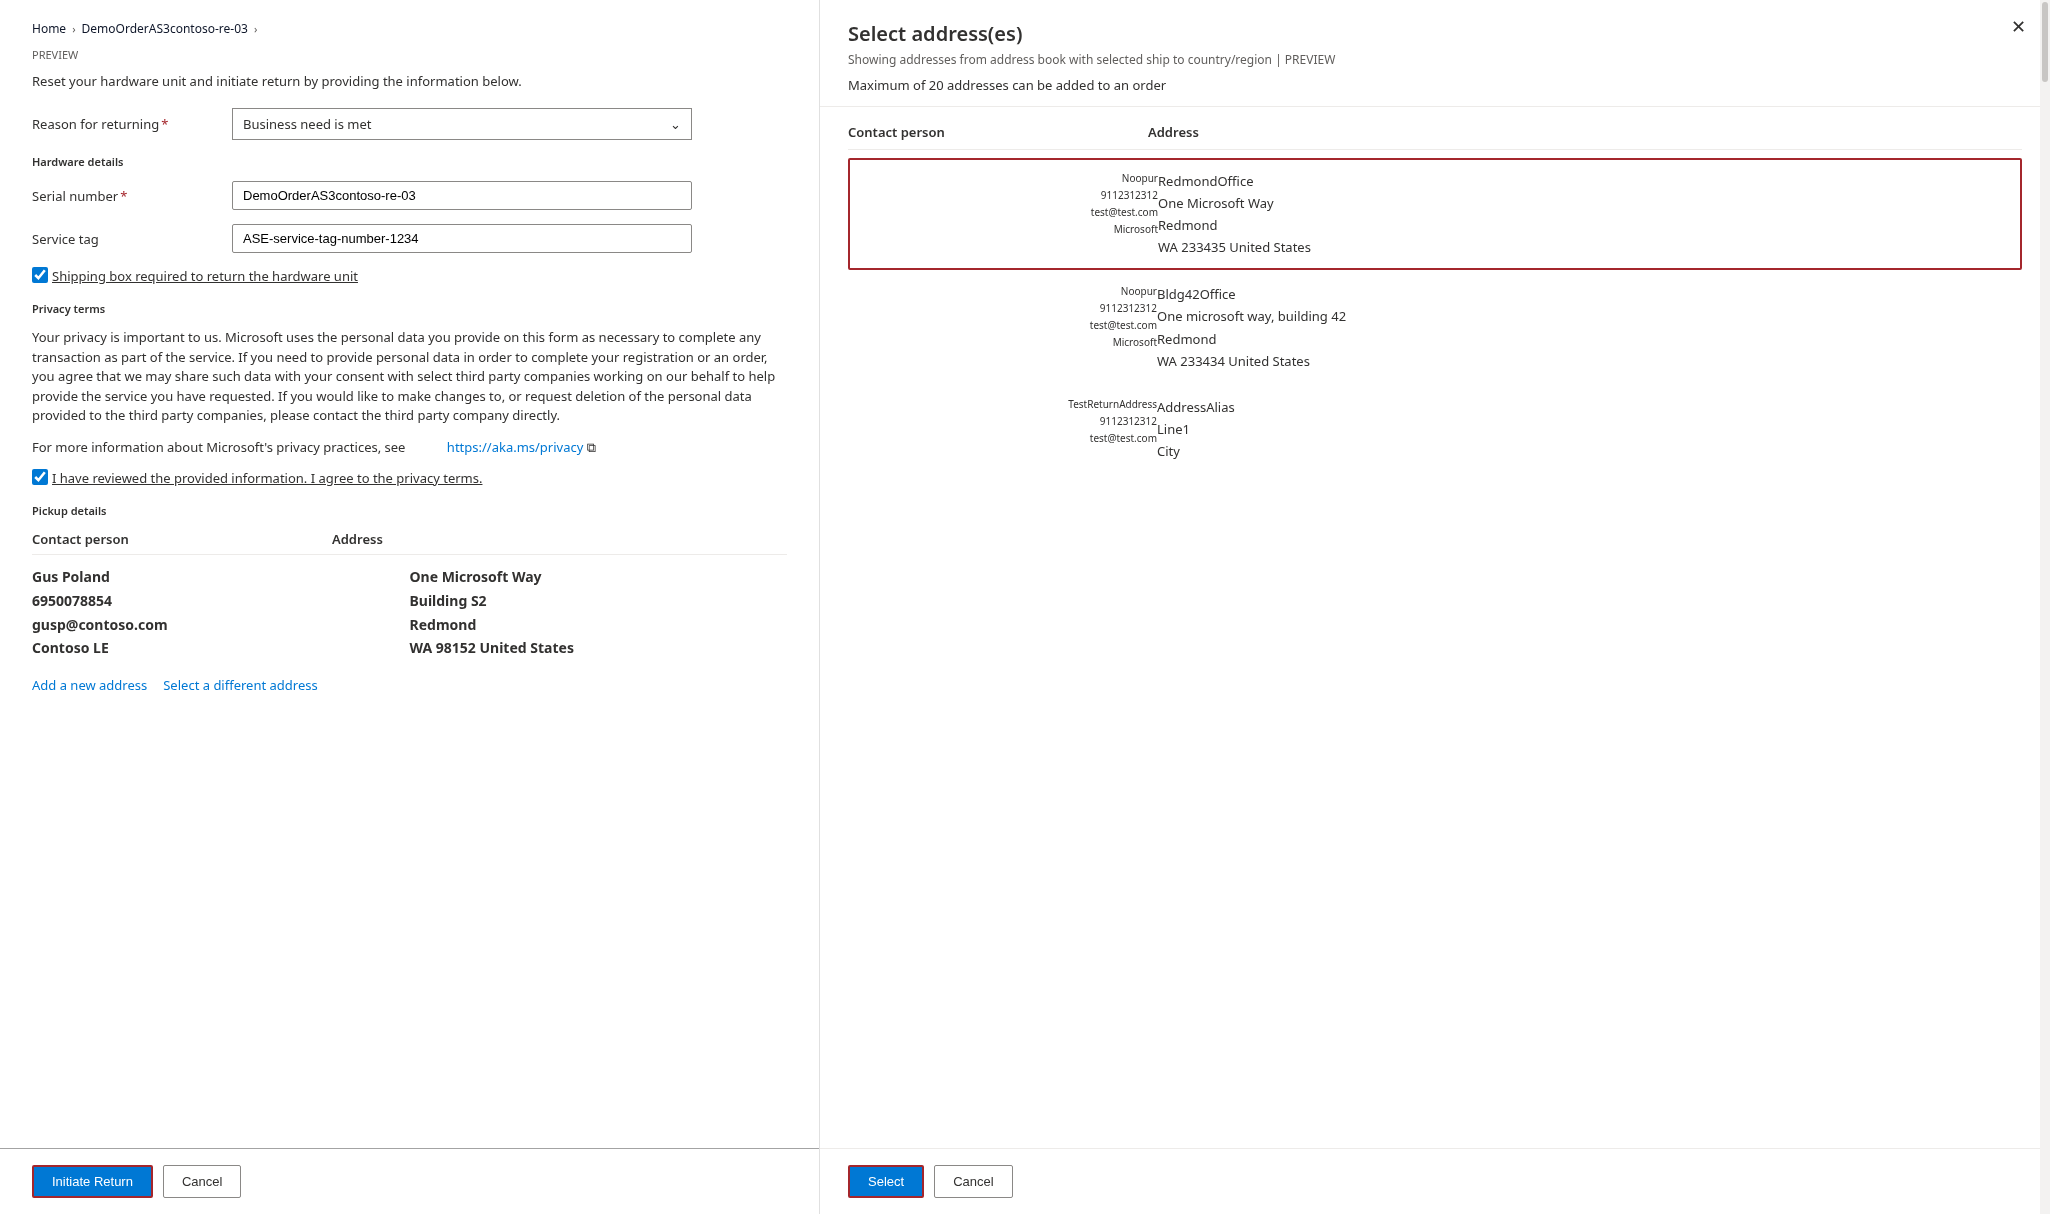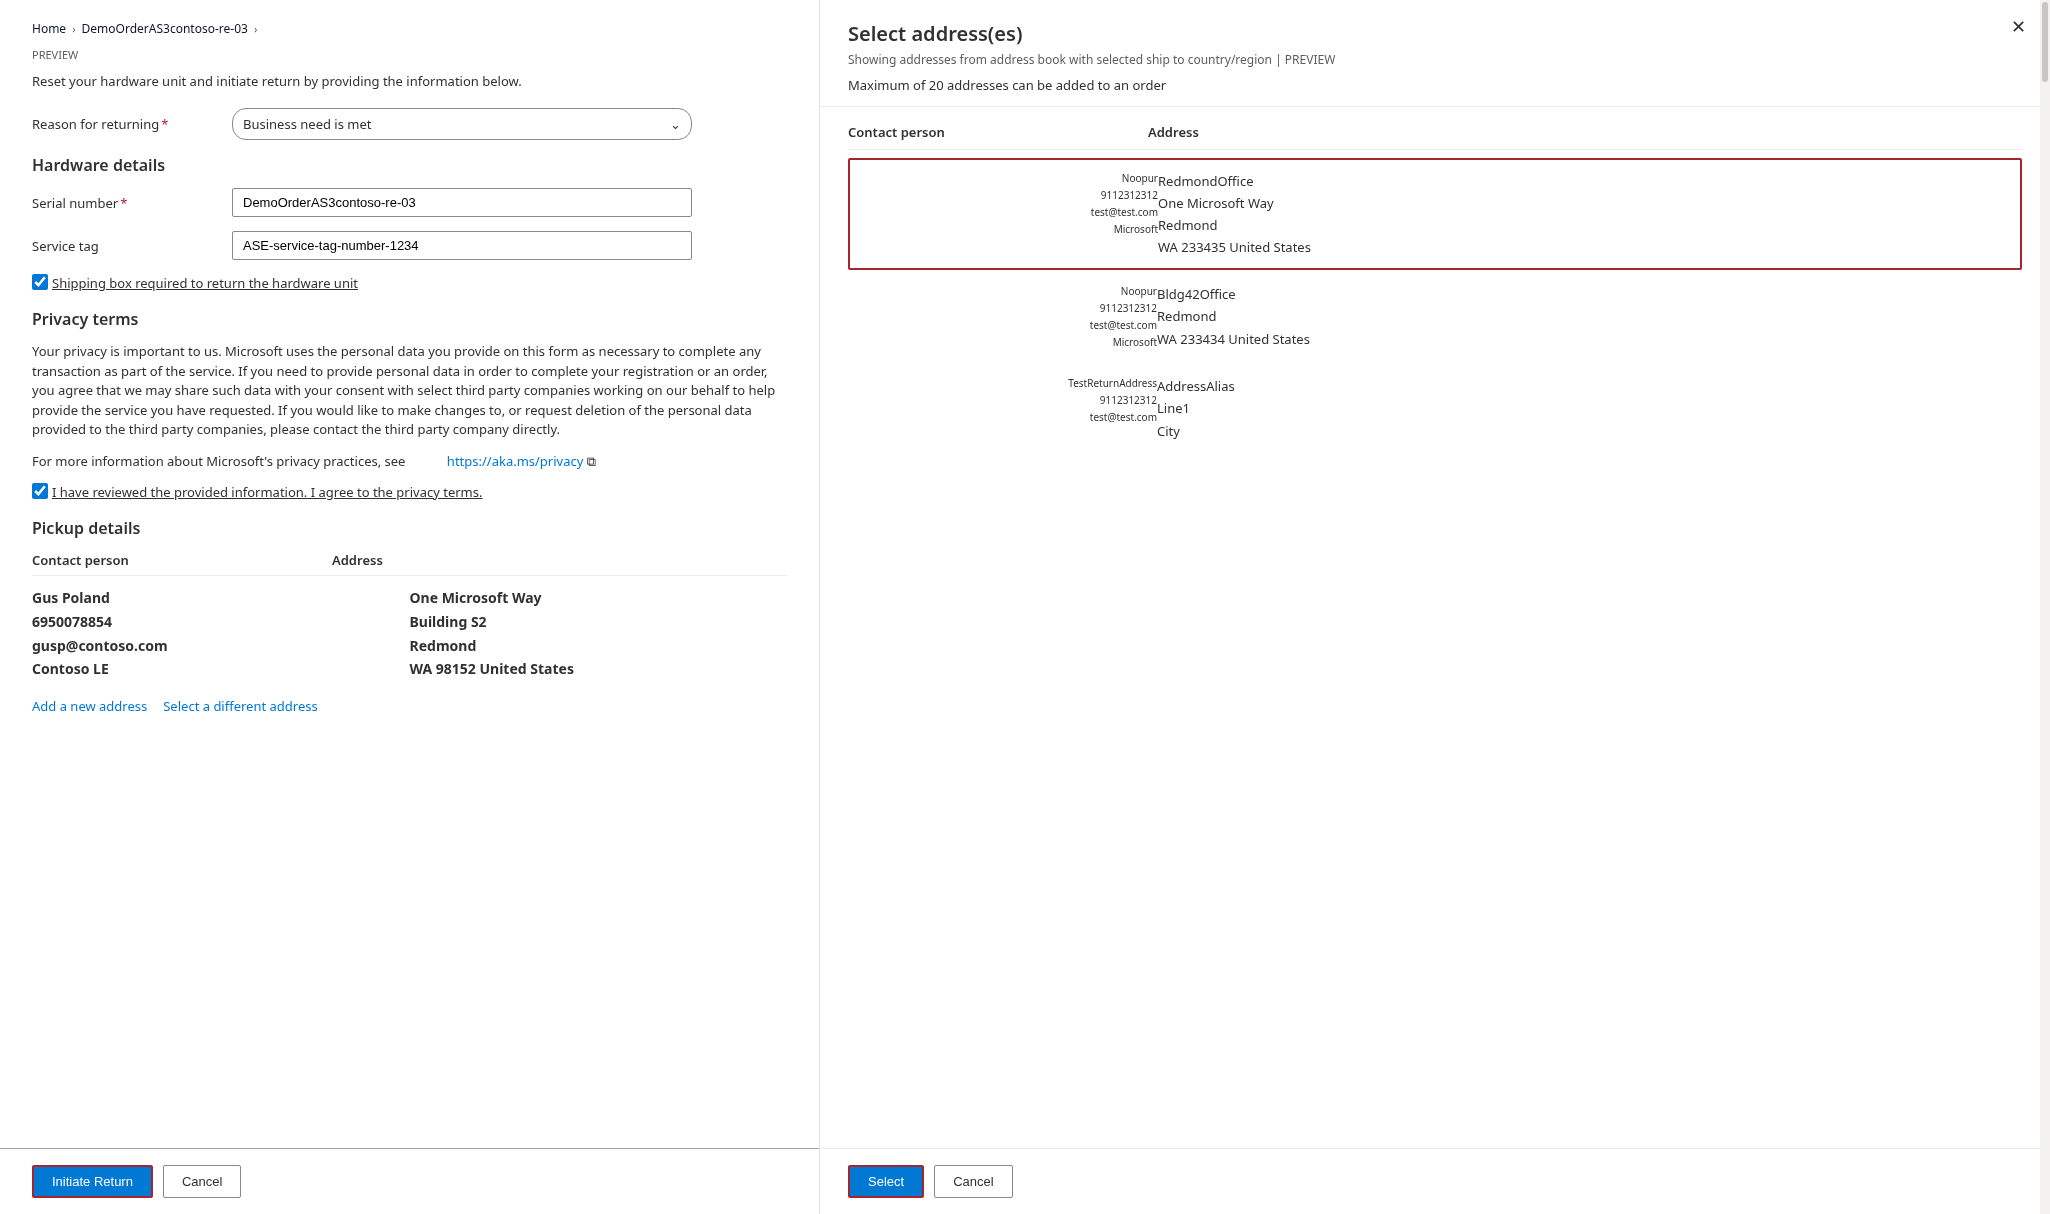--- a/index.html
+++ b/index.html
@@ -85,36 +85,36 @@
       width: 100%;
       max-width: 460px;
       border: 1px solid #8a8886;
       padding: 6px 10px;
       font-size: 13px;
       background: #fff;
       display: flex;
       align-items: center;
       justify-content: space-between;
       cursor: pointer;
-      border-radius: 14px;
+      border-radius: 0;
     }
 
     .text-input {
       width: 100%;
       max-width: 460px;
       border: 1px solid #8a8886;
       padding: 6px 10px;
       font-size: 13px;
       background: #fff;
       border-radius: 2px;
       outline: none;
     }
 
     .section-title {
-      font-size: 16px;
+      font-size: 11px;
       font-weight: 600;
       margin-bottom: 12px;
       margin-top: 6px;
     }
 
     .checkbox-row {
       display: flex;
       align-items: flex-start;
       gap: 4px;
       margin-bottom: 16px;
@@ -453,20 +453,21 @@
 
       <div class="address-row">
         <div class="addr-contact">
           <div>Noopur</div>
           <div>9112312312</div>
           <div>test@test.com</div>
           <div>Microsoft</div>
         </div>
         <div class="addr-address">
           <div>Bldg42Office</div>
+          <div>One microsoft way, building 42</div>
           <div>Redmond</div>
           <div>WA 233434 United States</div>
         </div>
       </div>
 
       <div class="address-row">
         <div class="addr-contact">
           <div>TestReturnAddress</div>
           <div>9112312312</div>
           <div>test@test.com</div>

